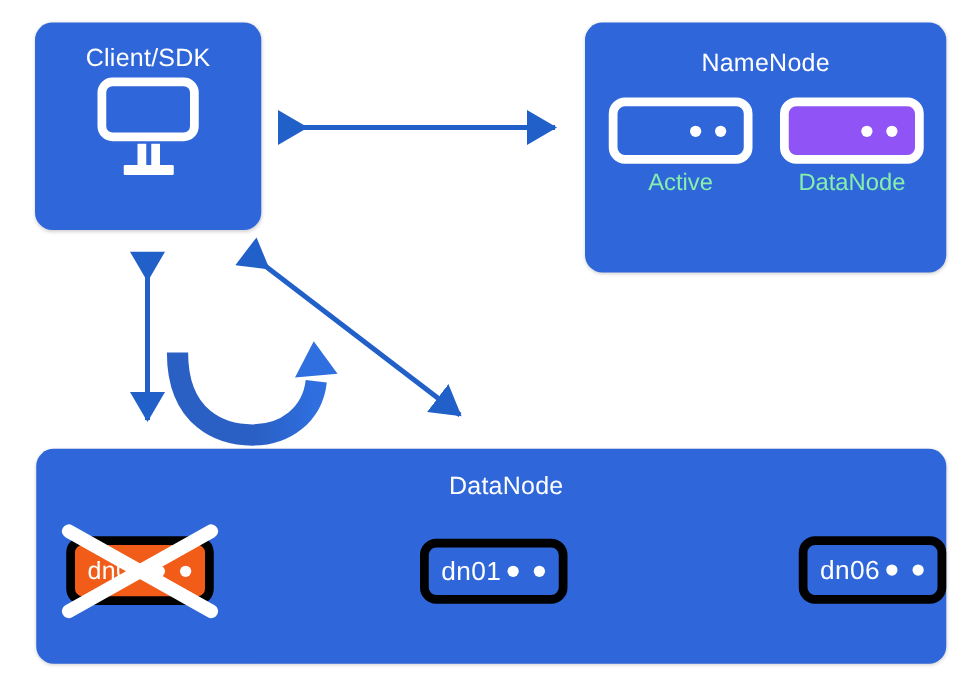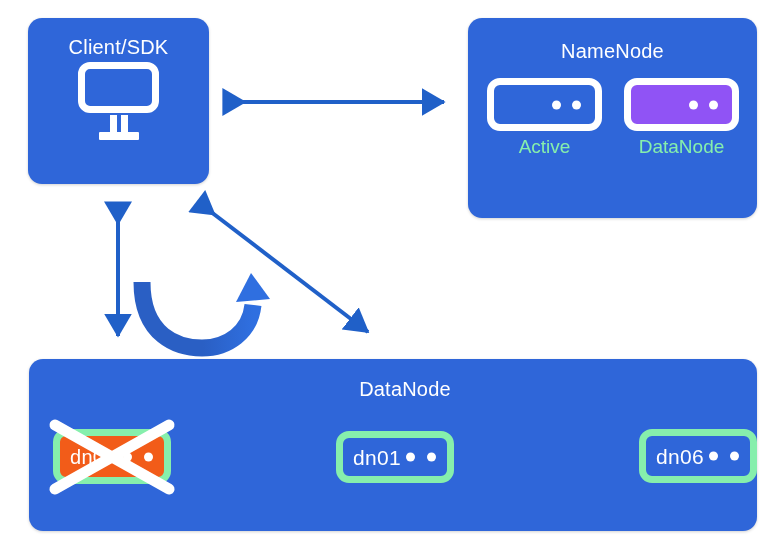--- a/index.html
+++ b/index.html
@@ -149,21 +149,21 @@
     top: 359px;
     width: 728px;
     height: 172px;
   }
   #datanode-title { top: 19px; font-size: 20px; margin-left: 12px; }
 
   
   .dn-chip {
     position: absolute;
     box-sizing: border-box;
-    border: 7px solid #86efac;
+    border: 7px solid #000000;
     border-radius: 13px;
     background: #2f66d9;
     display: flex;
     align-items: center;
     padding-left: 10px;
   }
   .dn-chip .dn-label {
     color: #ffffff;
     font-size: 21px;
     letter-spacing: 0.3px;

